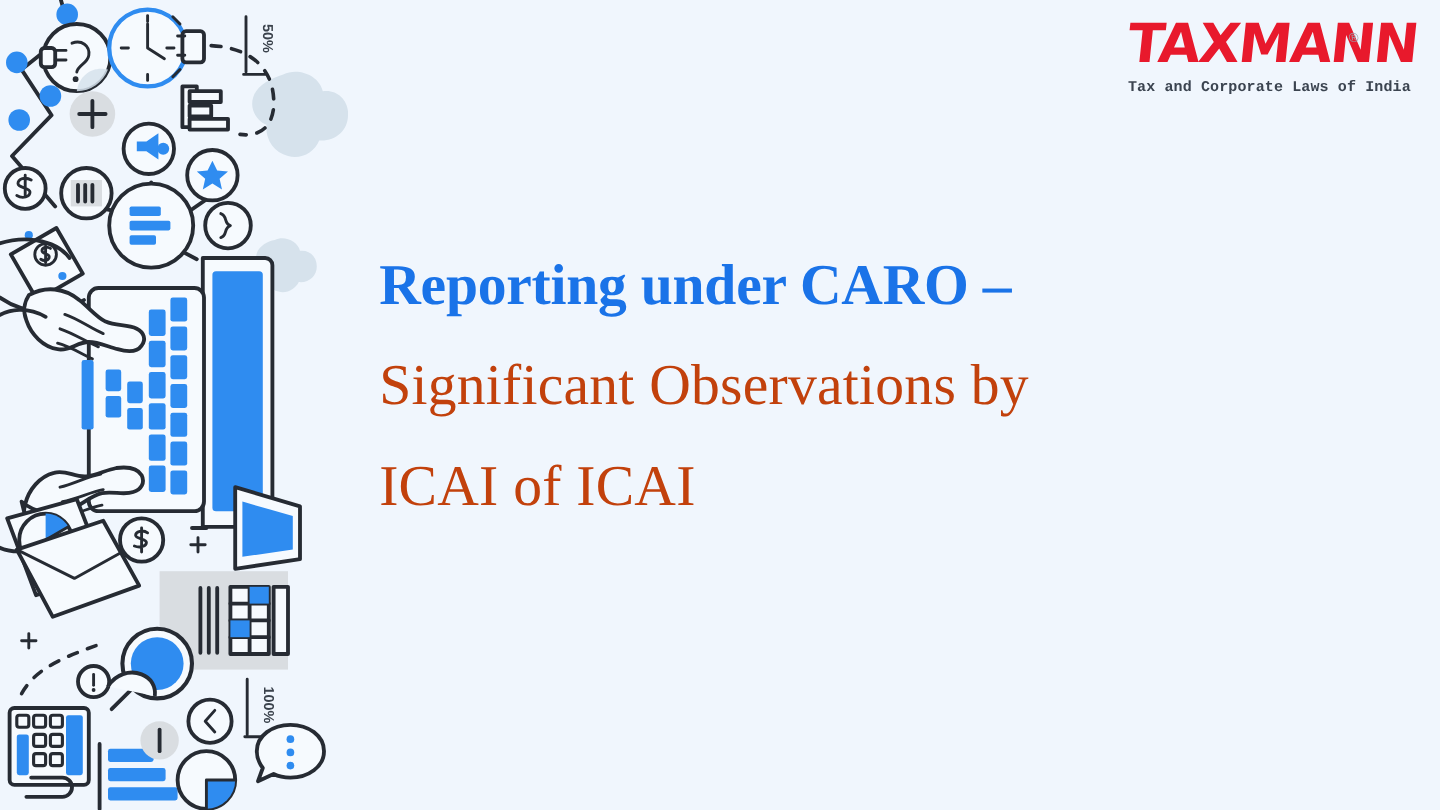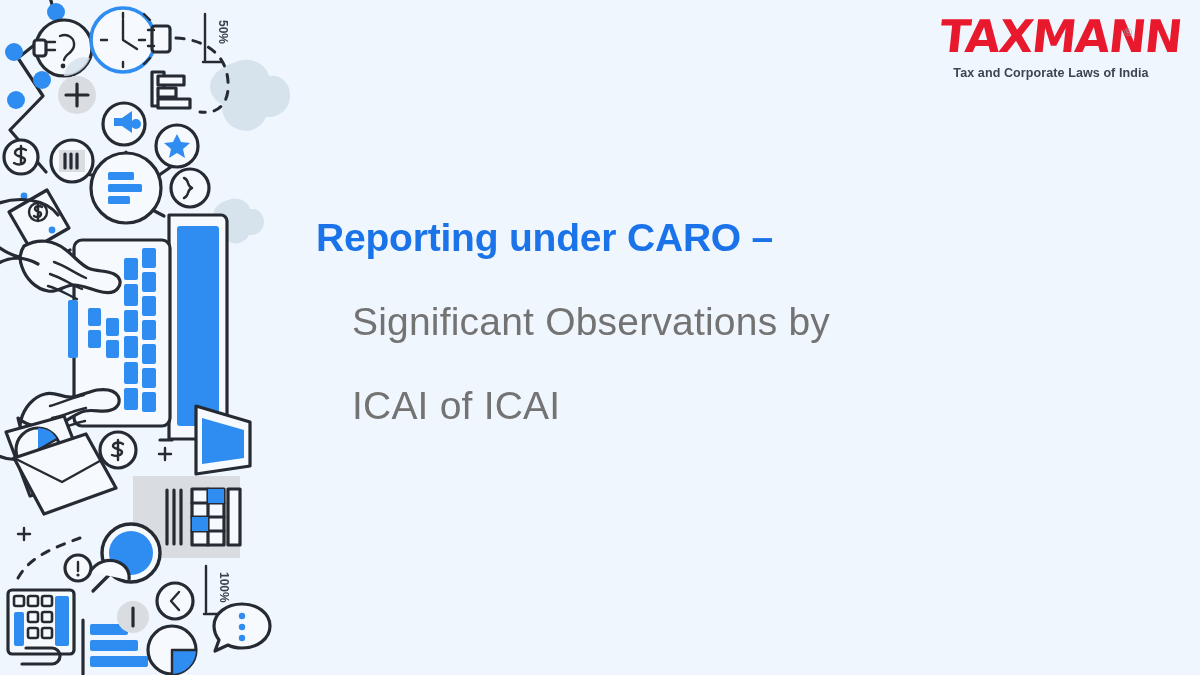--- a/index.html
+++ b/index.html
@@ -61,51 +61,50 @@
     font-size: 11px;
     color: #9aa3ad;
     font-family: "Liberation Sans", sans-serif;
     font-weight: normal;
     transform: skewX(6deg);
   }
   .brand-tagline {
     display: block;
     margin-top: 7px;
     color: #3b4450;
-    font-family: Liberation Sans, sans-serif;
+    font-family: Liberation Mono, monospace;
     font-size: 12.5px;
     font-weight: bold;
     letter-spacing: 0.1px;
     white-space: nowrap;
   }
 
   
   .title-block {
     position: absolute;
     left: 316px;
     top: 196px;
     width: 790px;
   }
   .title-line {
-    font-family: Liberation Sans, sans-serif;
-    font-size: 39px;
+    font-family: Liberation Serif, serif;
+    font-size: 48px;
     line-height: 84px;
     white-space: nowrap;
   }
   .title-line-1 {
     color: #1a73e8;
     font-weight: bold;
     letter-spacing: -0.2px;
   }
   .title-line-2,
   .title-line-3 {
-    color: #737373;
+    color: #c2410c;
     font-weight: normal;
     letter-spacing: 0.2px;
-    margin-left: 36px;
   }
 </style>
 </head>
 <body>
 
 <div class="banner">
 
   <div class="illustration">
     <svg width="290" height="675" viewBox="0 0 290 675" xmlns="http://www.w3.org/2000/svg">
       <defs>

